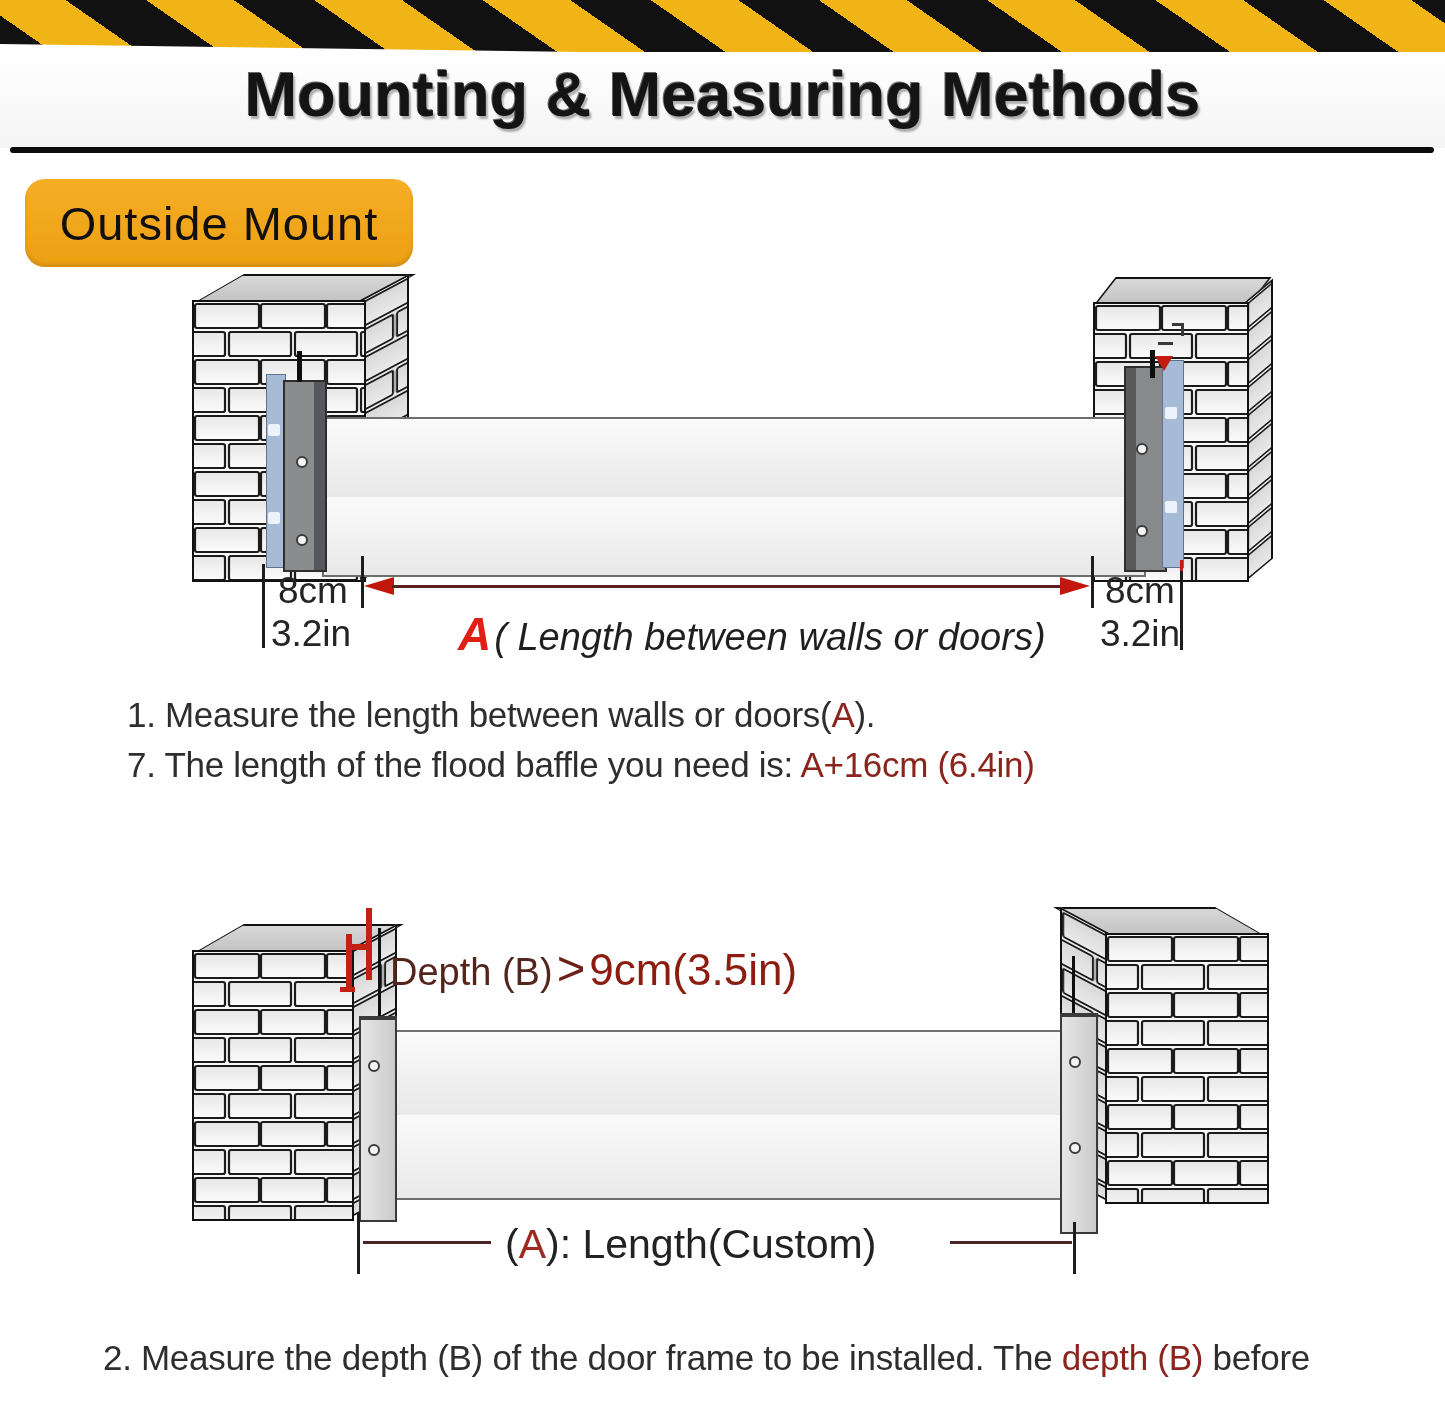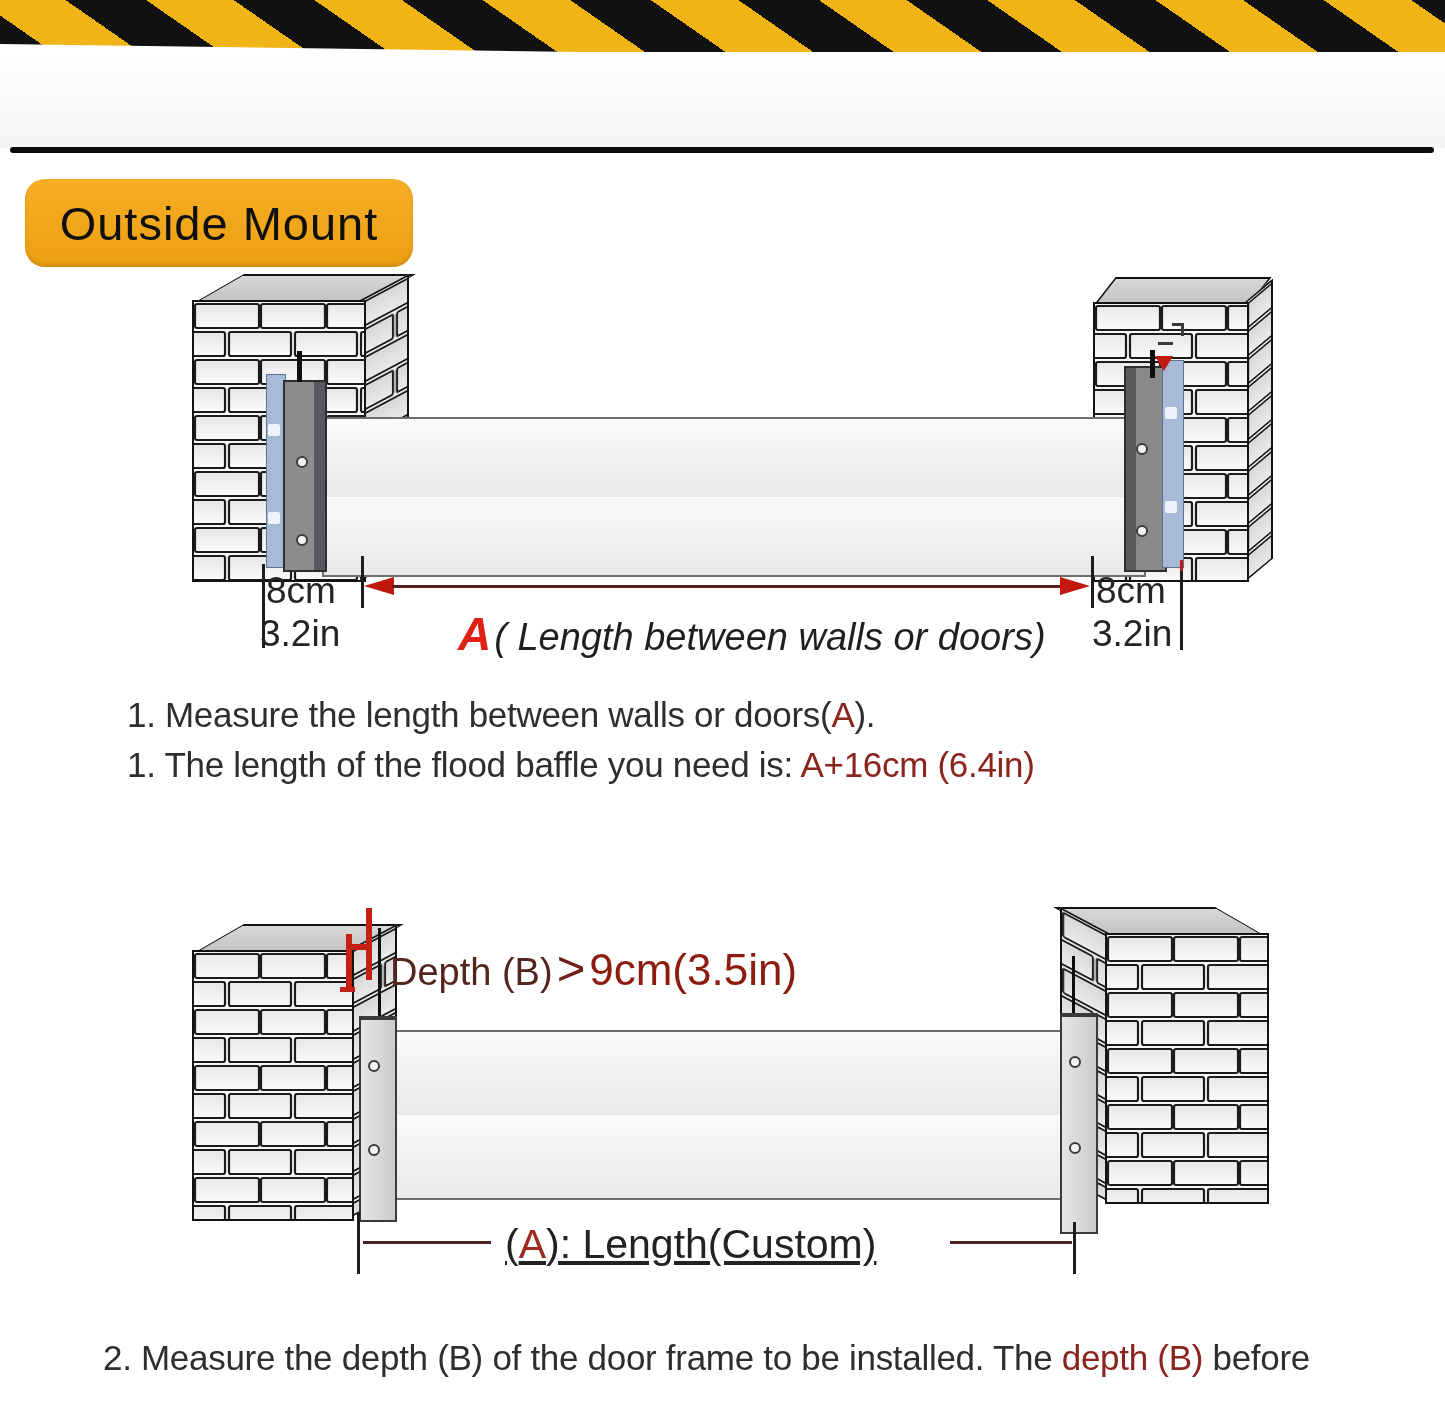--- a/index.html
+++ b/index.html
@@ -56,24 +56,24 @@
   
   .rb{position:absolute;background:#c32113;}
   
   .vline{position:absolute;width:2.5px;background:#1d1d1d;}
   .hseg{position:absolute;height:3px;background:#4a2424;}
   .dimline{position:absolute;height:3px;background:#5d1d1d;}
   .ah{position:absolute;width:0;height:0;border-top:9px solid transparent;border-bottom:9px solid transparent;}
   .ahl{border-right:30px solid #c2170c;}
   .ahr{border-left:30px solid #c2170c;}
   .rtick{position:absolute;width:3px;height:11px;background:#c2170c;}
-  .dim{position:absolute;font-size:37px;color:#242424;}
+  .dim{position:absolute;font-size:37px;color:#242424;text-align:center;}
   .spanlab{position:absolute;white-space:nowrap;font-size:38px;color:#1f1f1f;font-style:italic;}
   .spanlab .bigA{font-size:46px;font-weight:bold;color:#e12015;margin-right:3px;}
-  .lenlab{position:absolute;white-space:nowrap;font-size:41px;color:#222;text-decoration:underline;}
+  .lenlab{position:absolute;white-space:nowrap;font-size:41px;color:#222;}
   .lenlab .redA{color:#9c2a1e;}
   .depthlab{position:absolute;white-space:nowrap;display:flex;align-items:baseline;}
   .depthlab .d1{font-size:38px;color:#54251d;}
   .depthlab .d2{font-size:49px;color:#6e2016;margin:0 4px;}
   .depthlab .d3{font-size:44px;color:#8c1c0f;margin-top:27px;}
   
   .instr{position:absolute;white-space:nowrap;font-size:35px;color:#2e2e2e;letter-spacing:-0.3px;}
   .maroon{color:#8b241c;}
 </style>
 </head>
@@ -93,20 +93,21 @@
         <rect x="35" y="30" width="64" height="24" rx="2"></rect>
       </g>
     </pattern>
   </defs>
 </svg>
 
 <div class="stage">
 
   <div class="hazard"></div>
   <div class="title-band"></div>
+  <div class="title">Mounting &amp; Measuring Methods</div>
   <div class="rule"></div>
 
   <div class="ybtn" style="top:179px">
     <span>Outside Mount</span>
   </div>
 
   <div class="pt skTR" style="left:192px;top:274px;width:168px;height:26px"></div>
   <div class="ps skSR1" style="left:360px;top:300px;width:45px;height:277px">
     <svg class="facefill">
         <rect width="100%" height="100%" fill="url(#brickP)"></rect>
@@ -170,21 +171,21 @@
   <div class="vline" style="left:1180px;top:562px;height:88px"></div>
   <div class="rtick" style="left:1180px;top:560px"></div>
   <div class="spanlab" style="left:458px;top:607px">
     <span class="bigA">A</span><span>( Length between walls or doors)</span>
   </div>
 
   <div class="instr" style="left:127px;top:695px">
     <span>1. Measure the length between walls or doors(</span><span class="maroon">A</span><span>).</span>
   </div>
   <div class="instr" style="left:127px;top:745px">
-    <span>1. The length of the flood baffle you need is: </span><span class="maroon">A+16cm (6.4in)</span><span></span>
+    <span>7. The length of the flood baffle you need is: </span><span class="maroon">A+16cm (6.4in)</span><span></span>
   </div>
 
 
   <div class="pt skTR" style="left:192px;top:924px;width:156px;height:26px"></div>
   <div class="ps skSR1" style="left:348px;top:950px;width:45px;height:265px">
     <svg class="facefill">
         <rect width="100%" height="100%" fill="url(#brickP)"></rect>
       </svg>
       <div class="shade"></div>
   </div>

